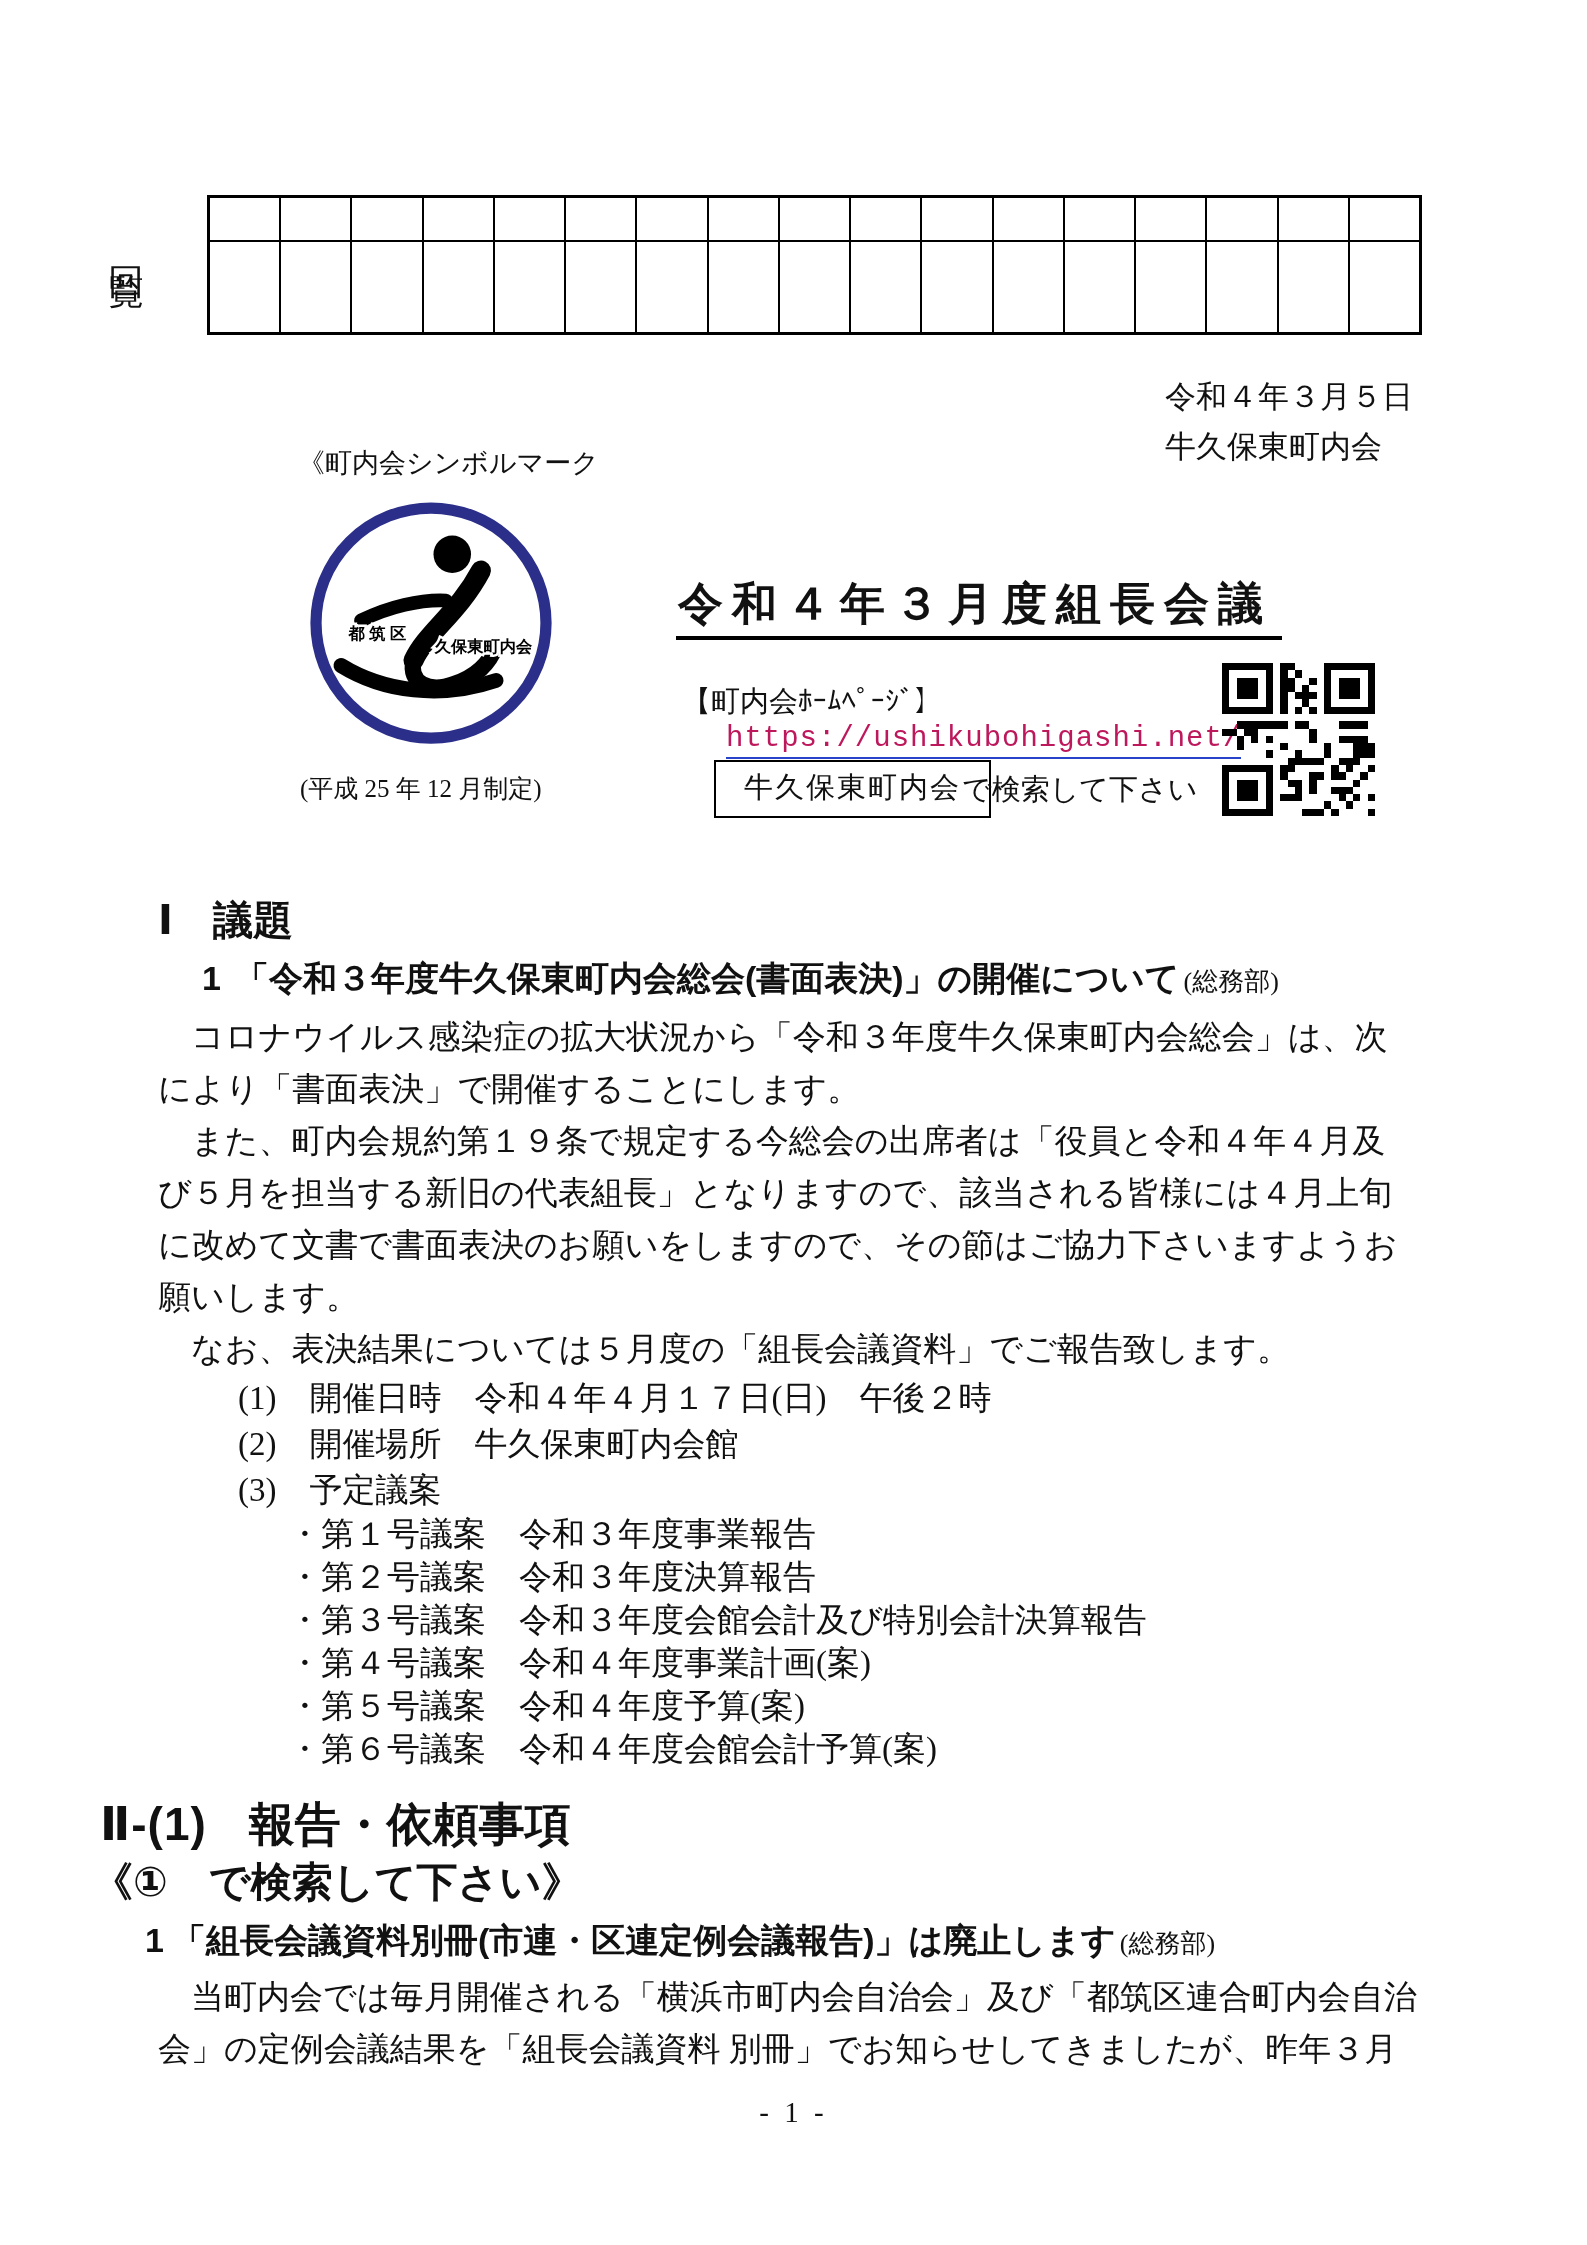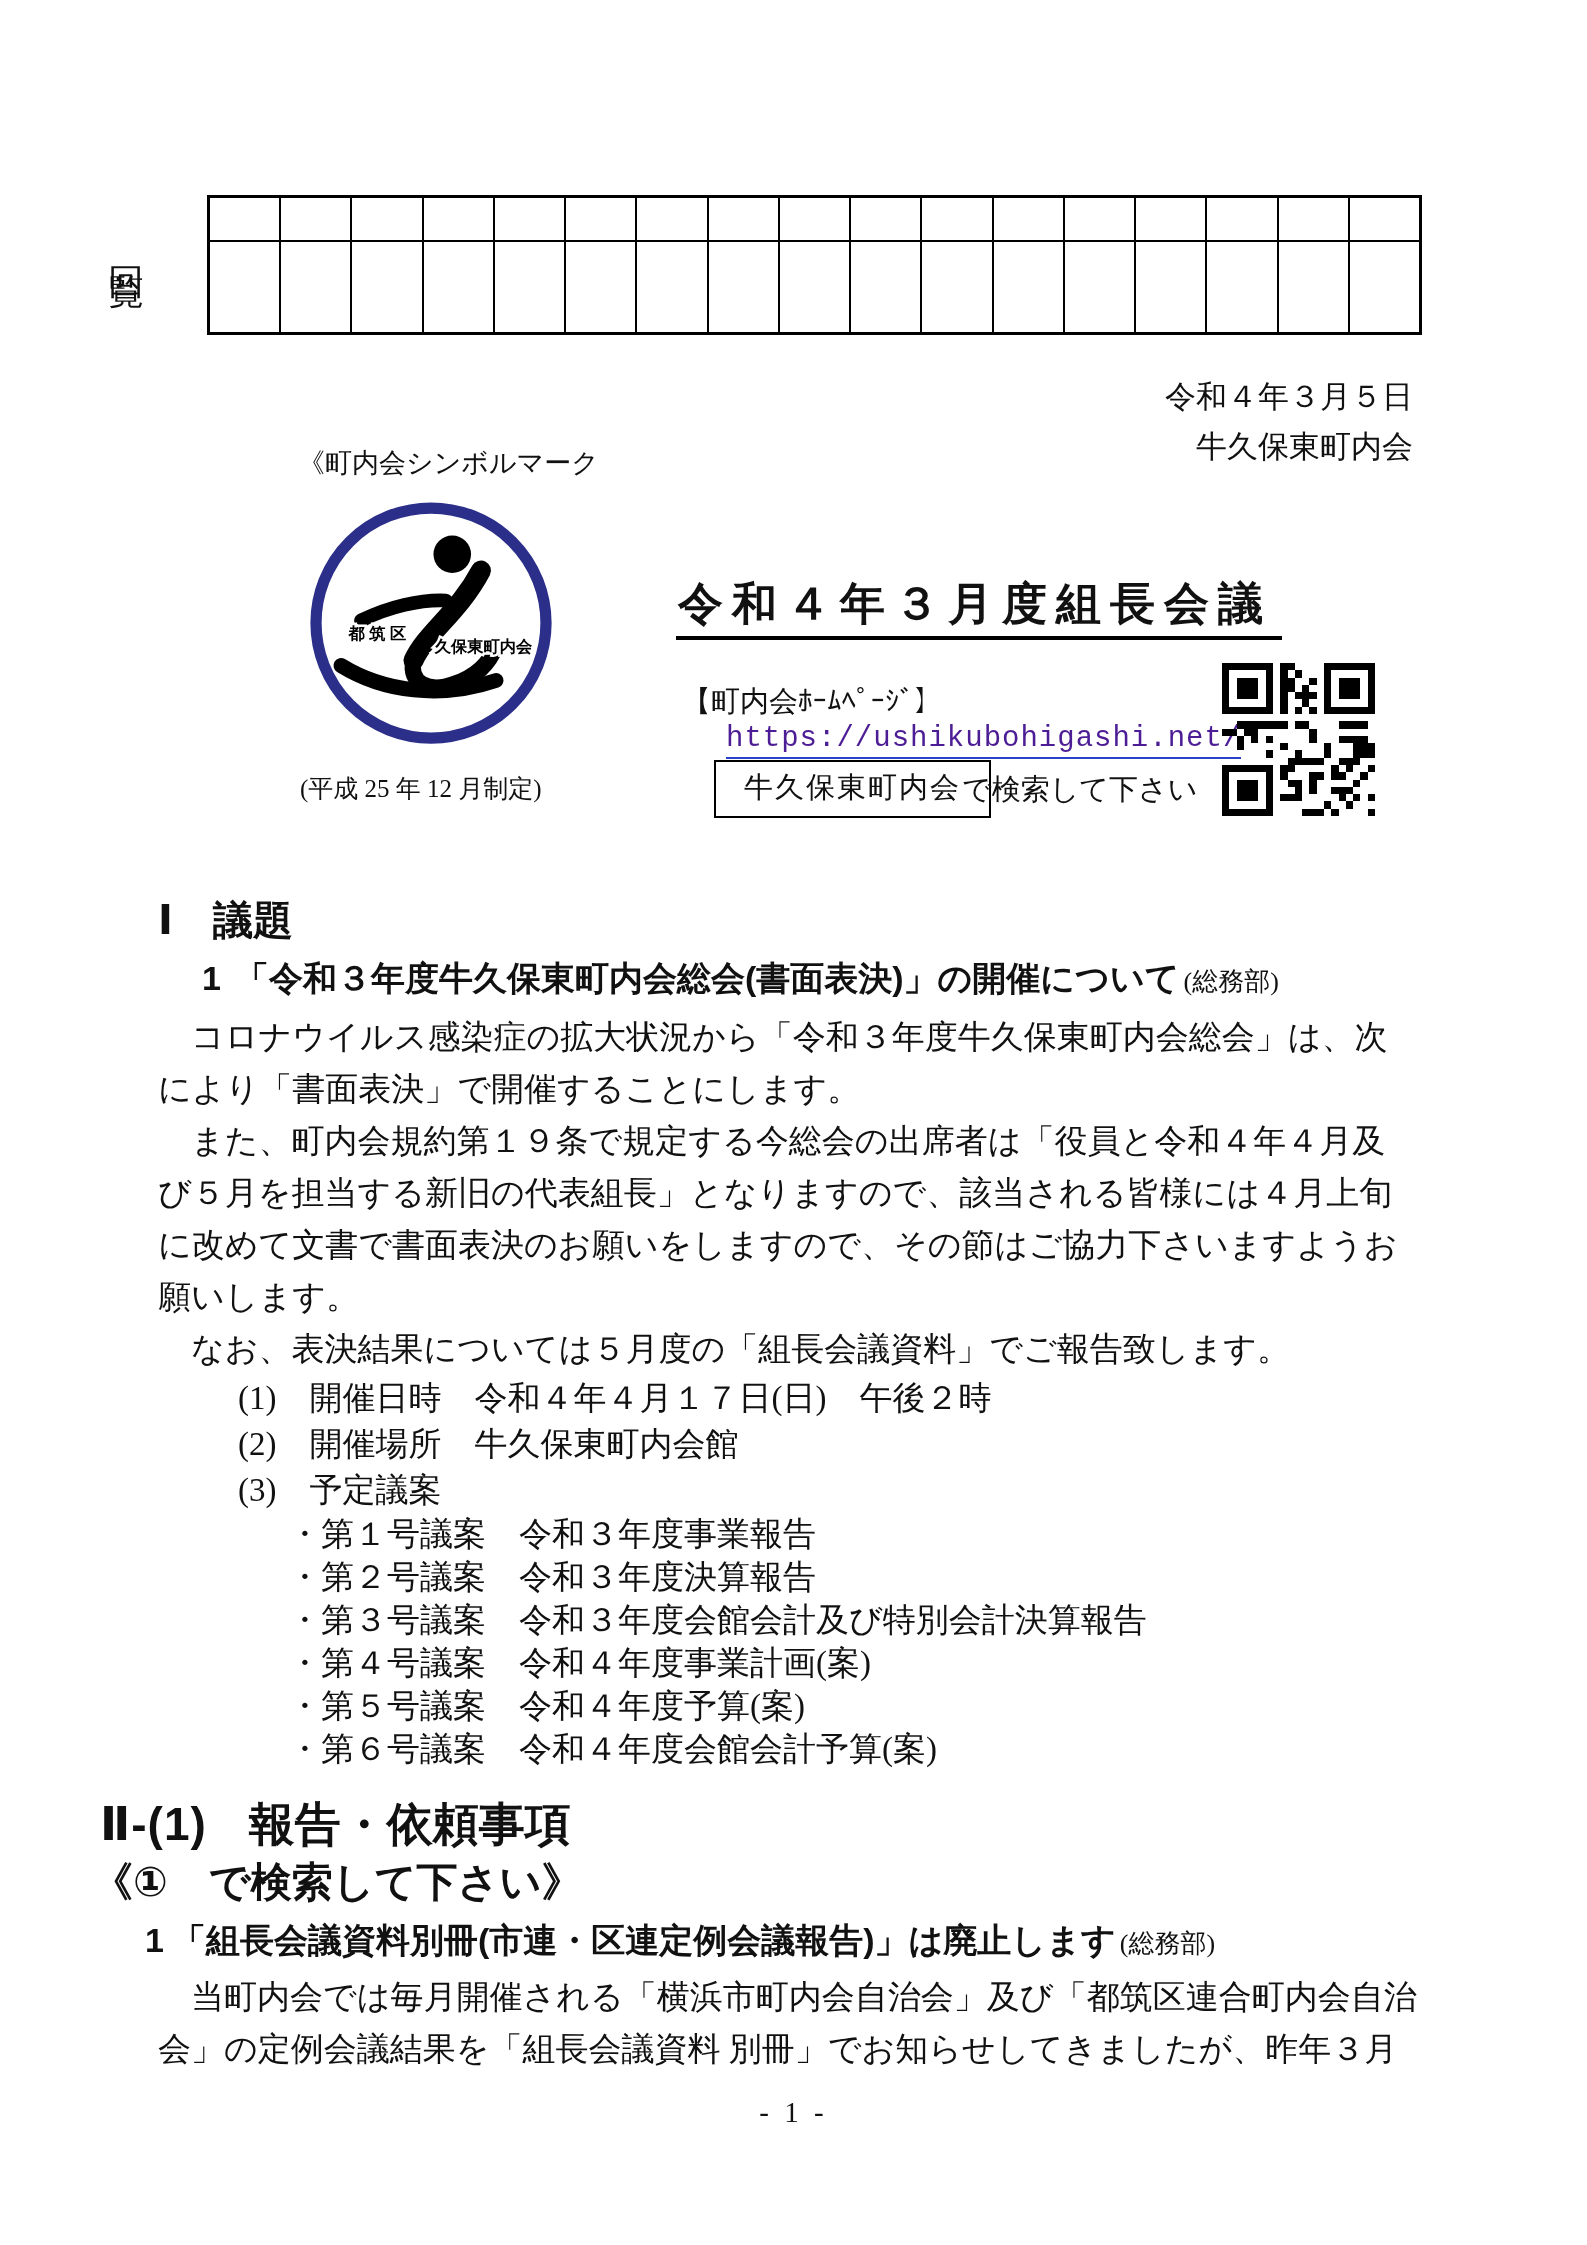--- a/index.html
+++ b/index.html
@@ -15,36 +15,36 @@
     font-size:36px;letter-spacing:8px;line-height:1;
   }
   #kairan-table{
     position:absolute;left:207px;top:195px;width:1215px;
     display:grid;grid-template-rows:44px 92px;
     border:2px solid #000;box-sizing:border-box;
   }
   .kcell{border:1px solid #000;}
 
   
-  #date-block{position:absolute;top:372px;right:174px;text-align:right;font-size:31px;line-height:50px;}
+  #date-block{position:absolute;top:372px;right:174px;font-size:31px;line-height:50px;}
 
   
   #symbol-caption{position:absolute;left:298px;top:445px;font-size:27px;}
   #logo{position:absolute;left:306px;top:498px;width:250px;height:250px;}
   #symbol-note{position:absolute;left:300px;top:772px;font-size:25px;}
 
   
   #doc-title{
     position:absolute;left:676px;top:576px;font-size:45px;font-weight:bold;
     letter-spacing:9px;border-bottom:4px solid #000;padding:0 10px 4px 2px;line-height:1.25;
   }
   #hp-label{position:absolute;left:682px;top:682px;font-size:29px;}
   #hp-url{
     position:absolute;left:726px;top:722px;font-size:29px;letter-spacing:1px;
-    font-family:"Liberation Mono","DejaVu Sans Mono",monospace;color:#4c1d95;
+    font-family:"Liberation Mono","DejaVu Sans Mono",monospace;color:#be185d;
     text-decoration:none;border-bottom:2px solid #2743c9;padding-bottom:2px;
   }
   #search-box{
     position:absolute;left:714px;top:760px;border:2px solid #000;
     font-size:29px;padding:6px 28px 8px;letter-spacing:2px;
   }
   #search-hint{position:absolute;left:962px;top:770px;font-size:29px;}
   #qr{position:absolute;left:1222px;top:663px;width:153px;height:153px;shape-rendering:crispEdges;}
 
   

